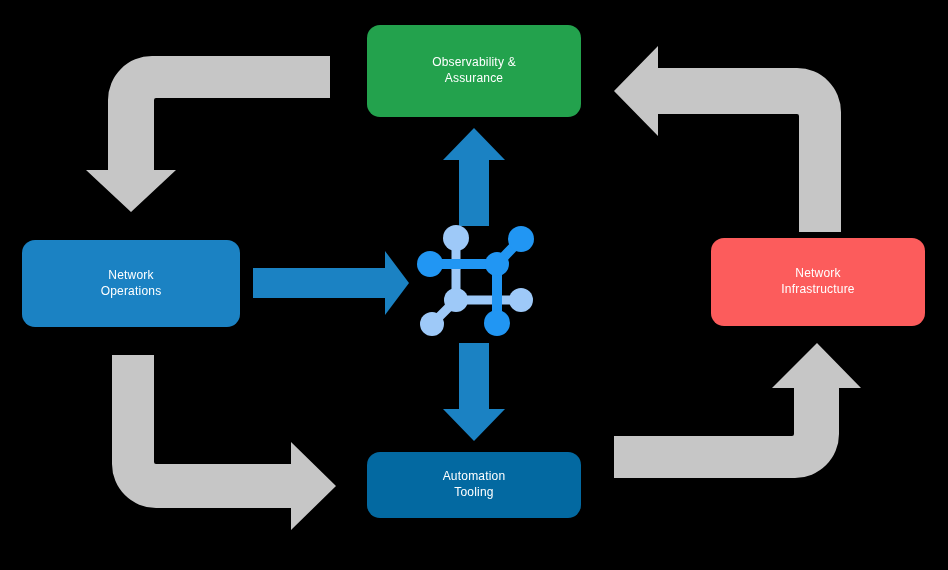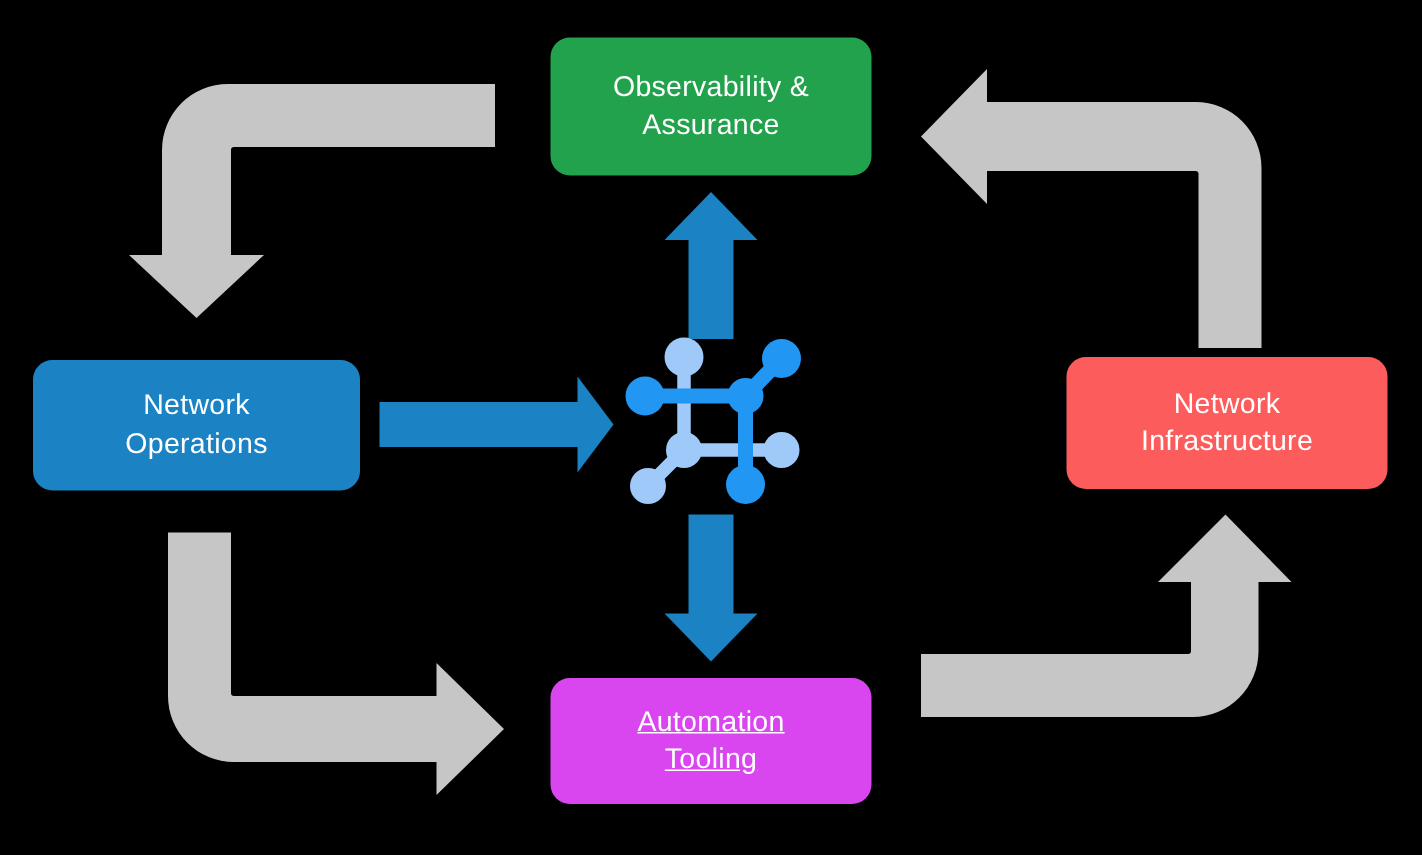--- a/index.html
+++ b/index.html
@@ -18,36 +18,36 @@
     overflow: hidden;
   }
   .node-box {
     position: absolute;
     border-radius: 13px;
     display: flex;
     align-items: center;
     justify-content: center;
     text-align: center;
     color: #ffffff;
-    font-size: 19px;
+    font-size: 12px;
     line-height: 1.32;
     font-weight: 400;
     letter-spacing: 0.2px;
     box-sizing: border-box;
     padding: 4px 10px;
   }
   .node-label {
     display: block;
     white-space: pre-line;
   }
   
   #box-observability { left: 367px; top: 25px;  width: 214px; height: 92px; background: #23A24D; }
   #box-network-ops   { left: 22px;  top: 240px; width: 218px; height: 87px; background: #1B82C3; }
   #box-network-infra { left: 711px; top: 238px; width: 214px; height: 88px; background: #FC5C5C; }
-  #box-automation    { left: 367px; top: 452px; width: 214px; height: 84px; background: #d946ef; text-decoration: underline; }
+  #box-automation    { left: 367px; top: 452px; width: 214px; height: 66px; background: #0369a1; }
 
   .svg-layer {
     position: absolute;
     left: 0;
     top: 0;
     width: 948px;
     height: 570px;
     pointer-events: none;
   }
   .svg-layer * { pointer-events: auto; }

